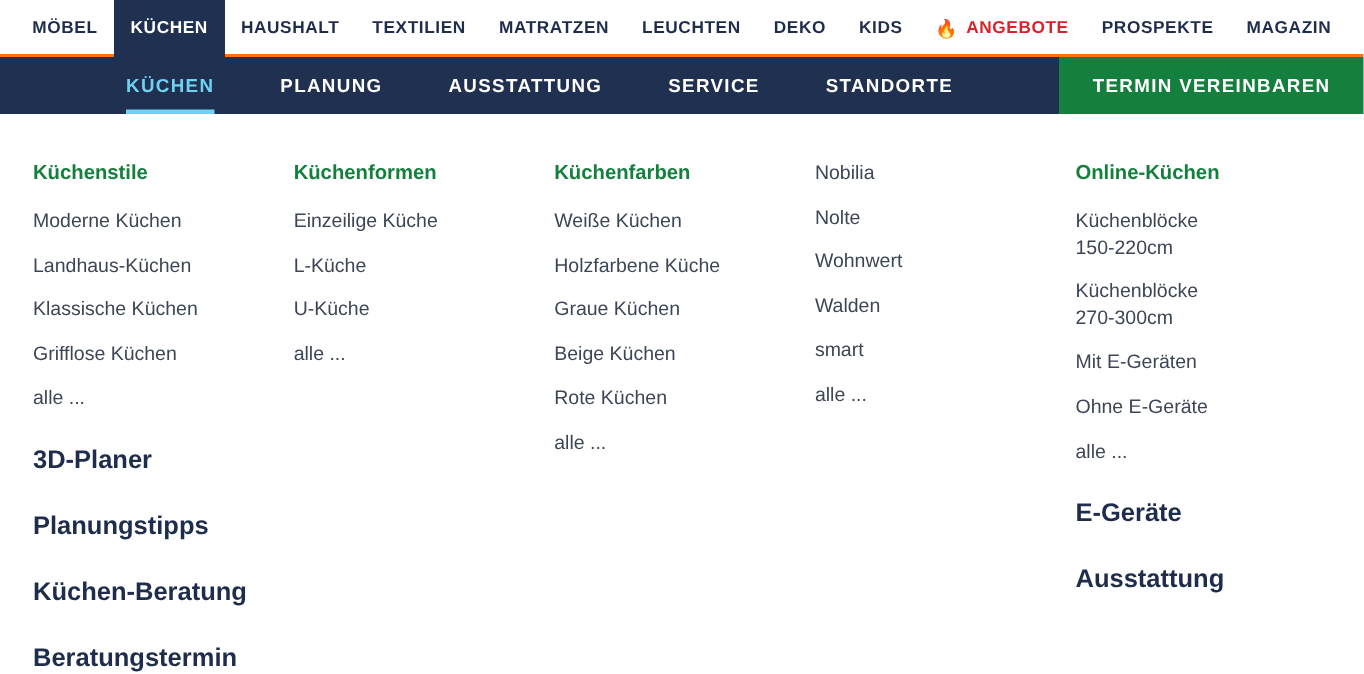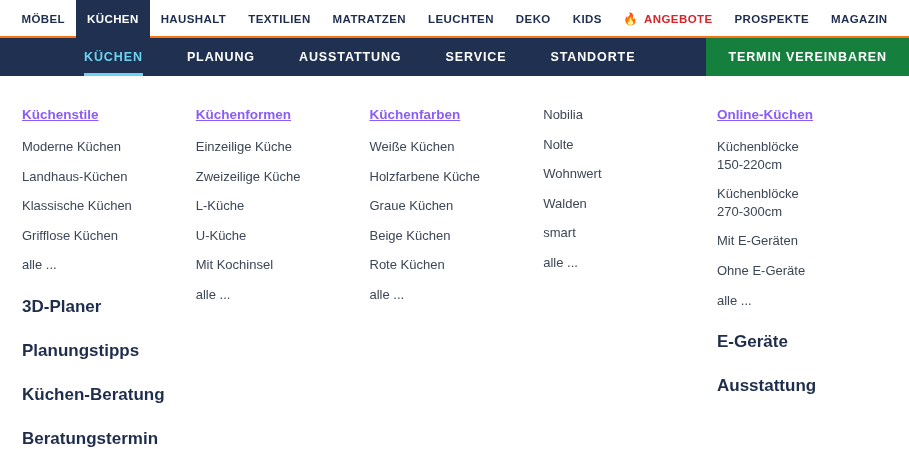--- a/index.html
+++ b/index.html
@@ -108,24 +108,23 @@
     height: 373px;
   }
   .col {
     flex: 1 1 0;
     padding-right: 16px;
   }
   .col.last { flex: 0 0 170px; }
   .col-title {
     font-size: 13.5px;
     font-weight: bold;
-    color: #8b5cf6;
+    color: #15803d;
     margin-bottom: 14px;
     line-height: 1.35;
-    text-decoration: underline;
   }
   .col-link {
     font-size: 13px;
     color: #3d4656;
     line-height: 1.35;
     margin-bottom: 12px;
     cursor: pointer;
   }
   .col-link.all { color: #3d4656; }
   .col-sublinks { margin-bottom: 2px; }
@@ -237,24 +236,22 @@
       <div class="bold-link">3D-Planer</div>
       <div class="bold-link tight">Planungstipps</div>
       <div class="bold-link tight">Küchen-Beratung</div>
       <div class="bold-link tight" style="max-width:130px">Beratungstermin vereinbaren</div>
     </div>
 
     <div class="col">
       <div class="col-title">Küchenformen</div>
       <div class="col-sublinks">
         <div class="col-link">Einzeilige Küche</div>
-        <div class="col-link">Zweizeilige Küche</div>
         <div class="col-link">L-Küche</div>
         <div class="col-link">U-Küche</div>
-        <div class="col-link">Mit Kochinsel</div>
         <div class="col-link all">alle ...</div>
       </div>
     </div>
 
     <div class="col">
       <div class="col-title">Küchenfarben</div>
       <div class="col-sublinks">
         <div class="col-link">Weiße Küchen</div>
         <div class="col-link">Holzfarbene Küche</div>
         <div class="col-link">Graue Küchen</div>

